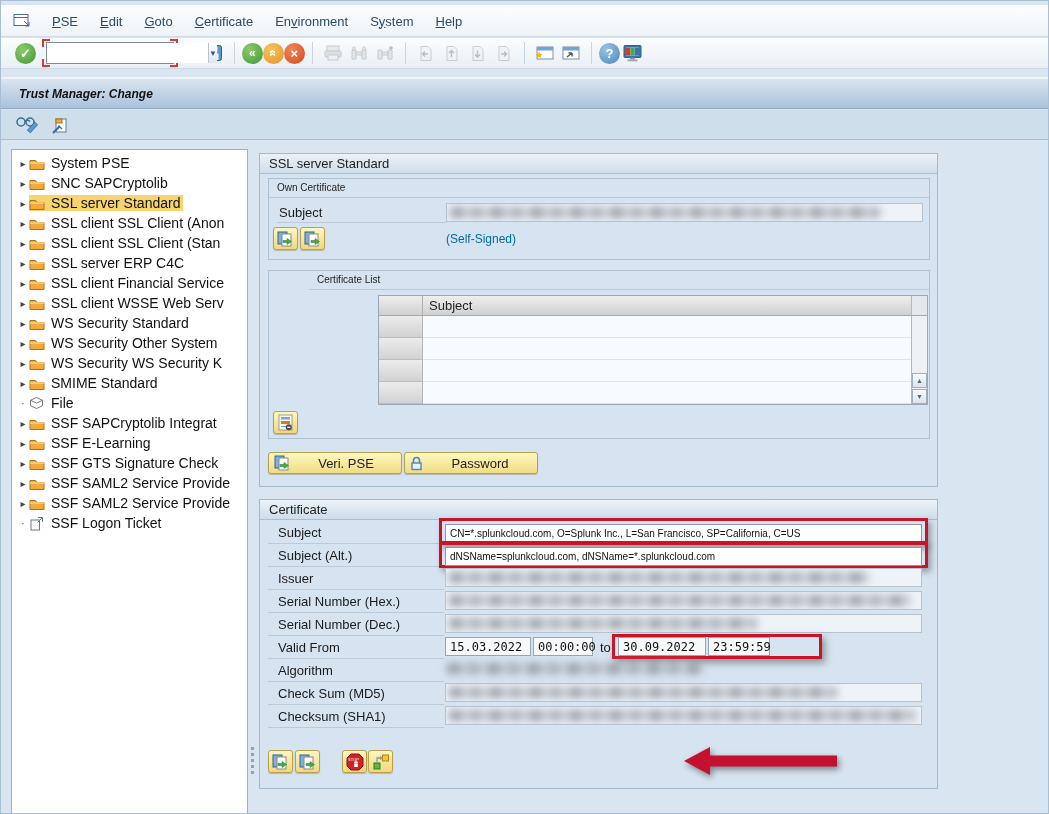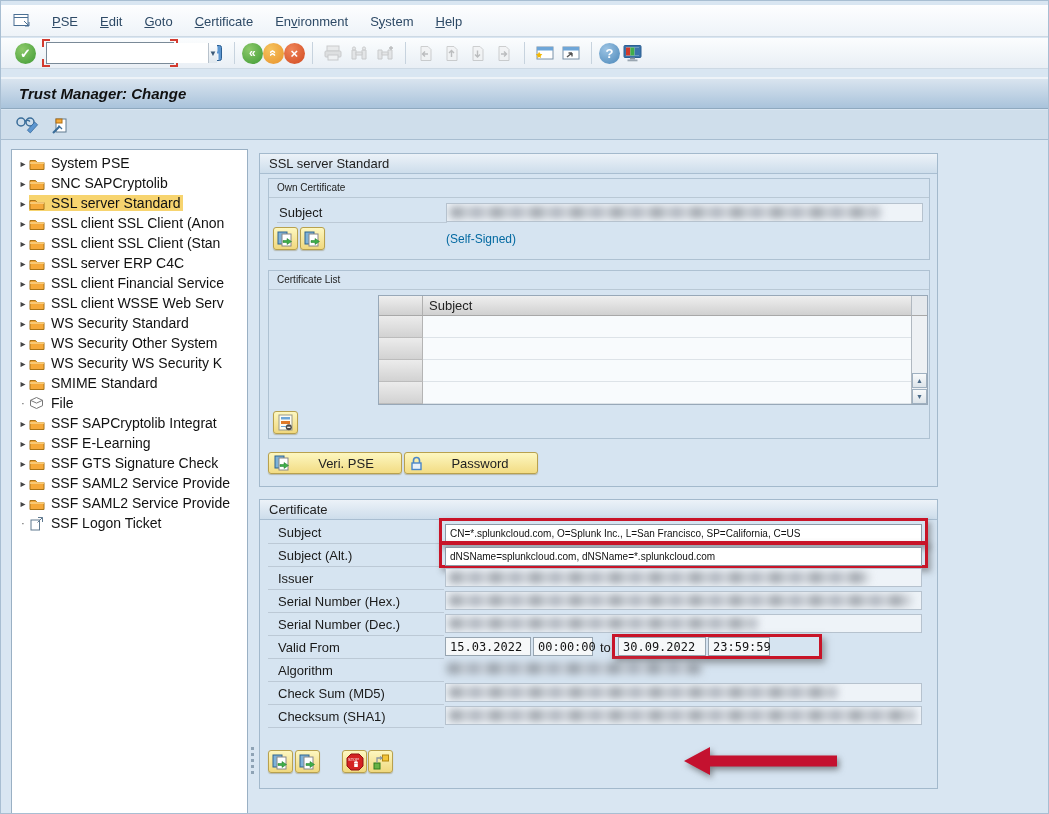--- a/index.html
+++ b/index.html
@@ -42,21 +42,21 @@
   .cmdinput { flex:1; border:none; outline:none; font-size:12px; padding:0 3px;
               border-right:1px solid #b8c2cc; }
   .cmddrop { width:17px; display:flex; align-items:center; justify-content:center;
              font-size:8px; color:#3c5a78; background:linear-gradient(#fefefe,#dfe7ee); }
   .collapse { font-size:16px; font-weight:bold; color:#4a6f93; padding:0 4px; }
   .gray { filter:grayscale(1) opacity(.55); }
 
   .titlebar { position:absolute; left:0; top:76px; width:100%; height:32px;
               background:linear-gradient(#d9e4ef,#a9c3db); border-top:2px solid #eef3f8;
               border-bottom:1px solid #8fa9bf; display:flex; align-items:center; }
-  .titletext { font-size:15px; font-weight:bold; font-style:italic; color:#111; padding-left:18px; }
+  .titletext { font-size:12px; font-weight:bold; font-style:italic; color:#111; padding-left:18px; }
 
   .apptoolbar { position:absolute; left:0; top:109px; width:100%; height:30px;
                 background:#cfdeeb; border-bottom:1px solid #a8bdd0;
                 display:flex; align-items:center; padding-left:12px; }
   .appico { width:28px; height:24px; display:inline-flex; align-items:center; justify-content:center; margin-right:4px; }
 
   
   .tree { position:absolute; left:10px; top:148px; width:237px; height:666px;
           background:#fff; border:1px solid #9ab0c4; overflow:hidden; padding-top:3px; }
   .treeitem { height:20px; display:flex; align-items:center; white-space:nowrap;
@@ -521,21 +521,21 @@
       <span class="icobtn" style="left:31px; top:48px;">
         <svg width="17" height="16">
             <rect x="1" y="1" width="9" height="12" fill="#7fb2d8" stroke="#31648f"></rect>
             <rect x="5" y="3" width="9" height="12" fill="#fff" stroke="#888"></rect>
             <path d="M7 9.5h4v-2l4.5 3-4.5 3v-2H7z" fill="#3fae49" stroke="#1e7a28" stroke-width="0.5"></path>
           </svg>
       </span>
       <div class="selfsigned" style="left:177px; top:53px;">(Self-Signed)</div>
     </div>
 
-    <div class="subbox" style="left:8px; top:116px; width:662px; height:169px;">
+    <div class="subbox" style="left:8px; top:116px; width:662px; height:169px;padding-left:40px;">
       <div class="subhdr">Certificate List</div>
       <div class="ctable">
         <div class="thead">
           <div class="thsel"></div>
           <div class="thsubj">Subject</div>
           <div class="thcorner"></div>
         </div>
         <div id="cert-rows">
             <div class="trow">
               <div class="trsel"></div>

